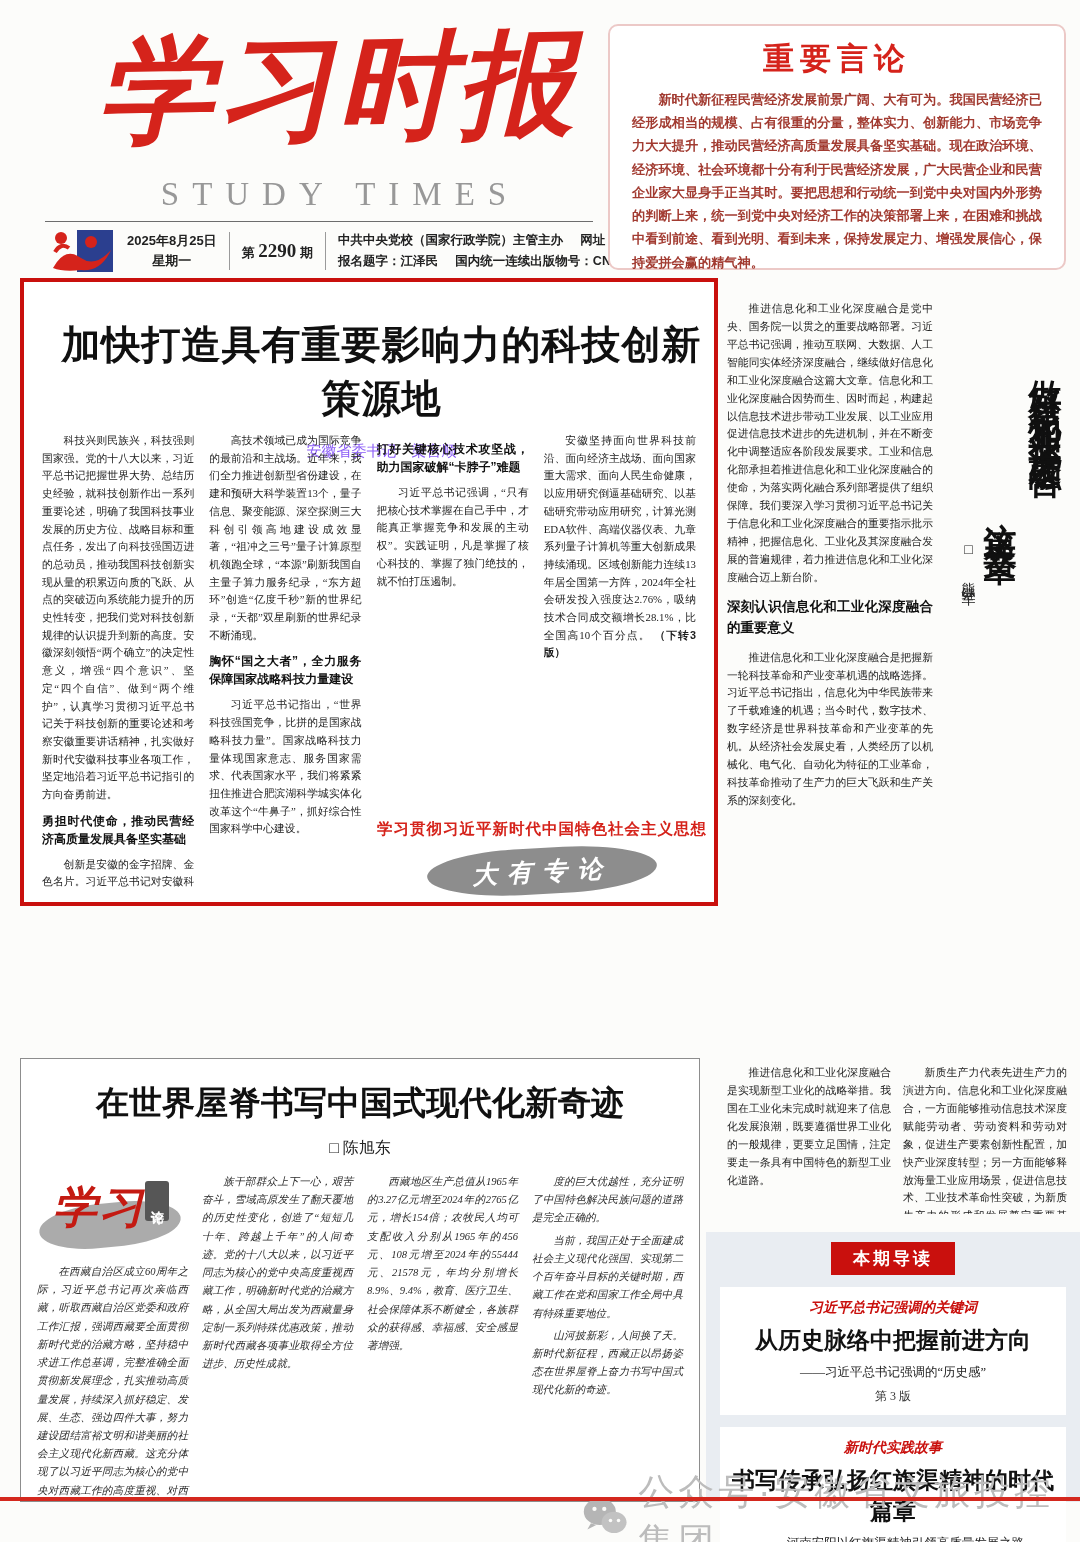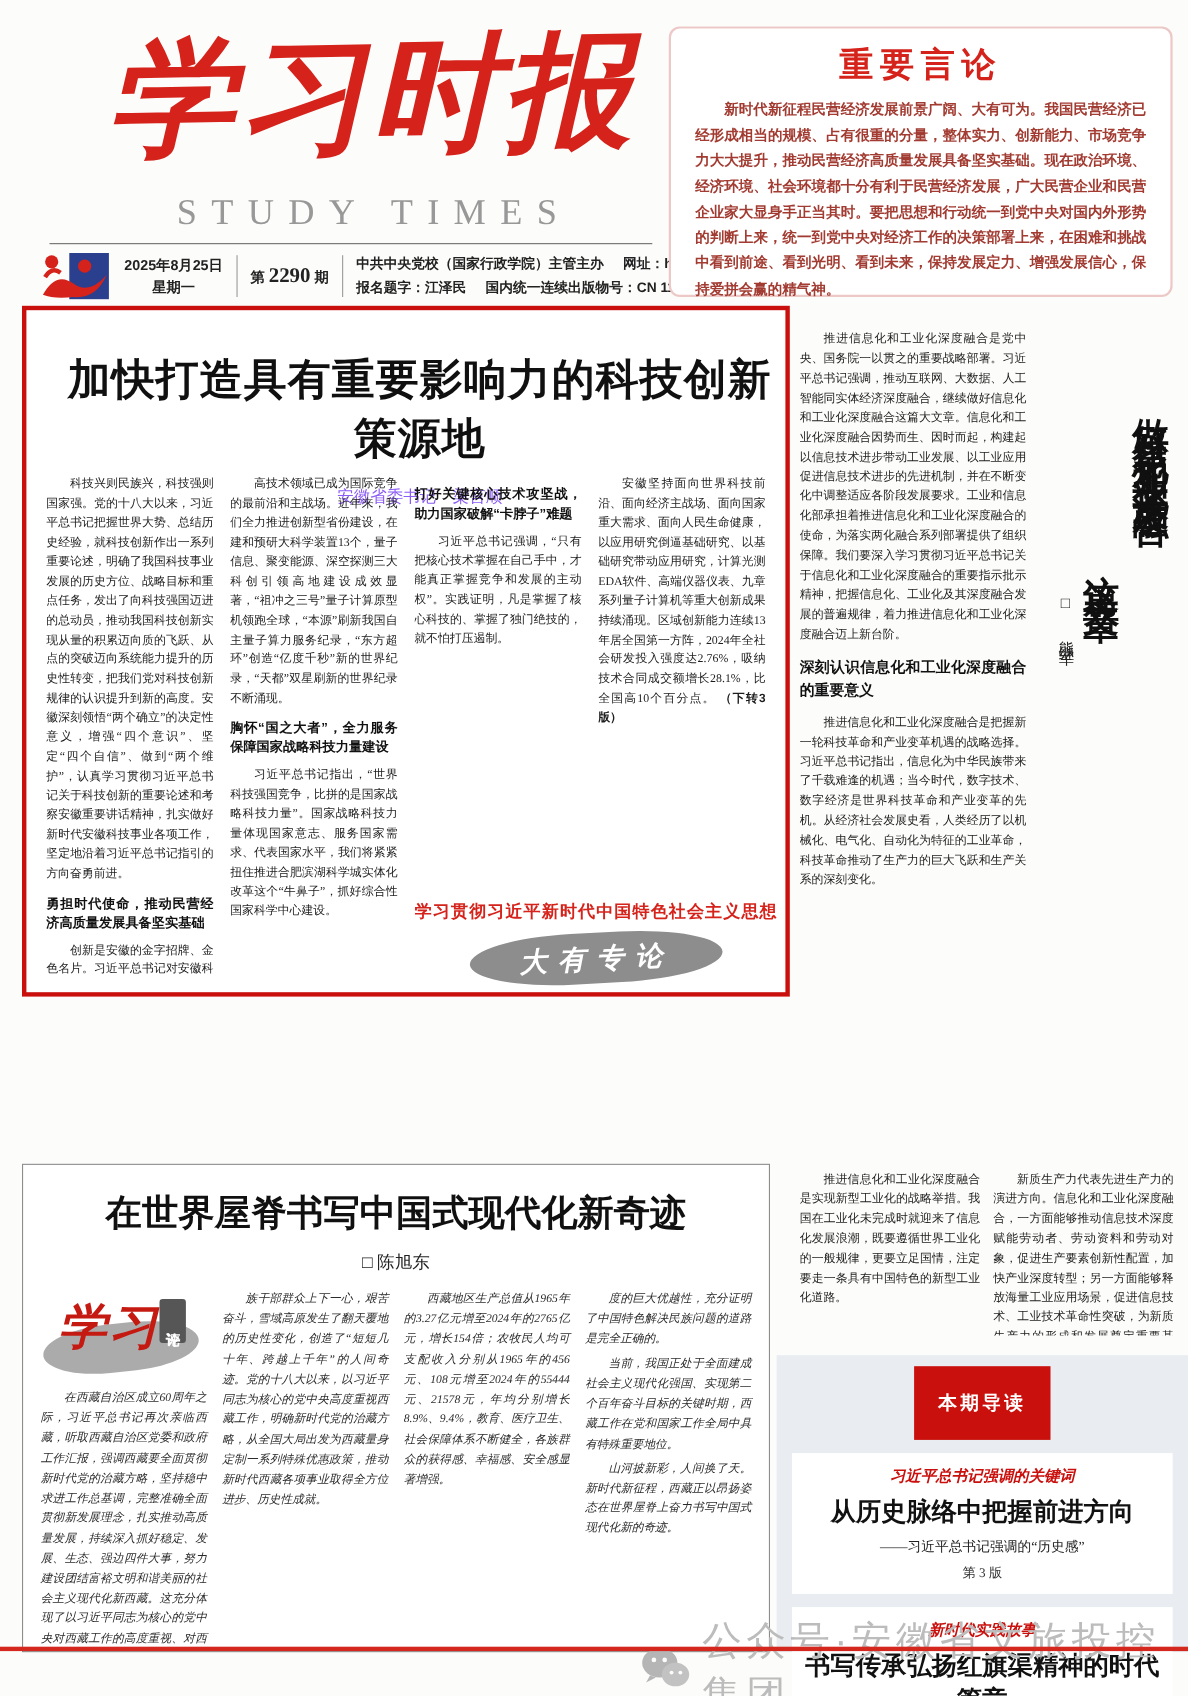--- a/index.html
+++ b/index.html
@@ -6,21 +6,21 @@
   .page{position:relative;width:1080px;height:1542px;background:#fcfcfa;overflow:hidden;
         font-family:"Liberation Serif","DejaVu Serif",serif;color:#1c1c1c;}
 
   
   .masthead-title{position:absolute;left:92px;top:14px;width:490px;text-align:center;
     font-family:"DejaVu Serif",serif;font-weight:bold;font-size:116px;line-height:1.25;
     color:#d5231b;letter-spacing:4px;transform:rotate(-1deg);font-style:italic;}
   .masthead-sub{position:absolute;left:110px;top:176px;width:460px;text-align:center;
     color:#989898;font-size:33px;letter-spacing:13px;}
   .header-rule{position:absolute;left:45px;top:221px;width:548px;height:1px;background:#6d6d6d;}
-  .dateline{position:absolute;left:37px;top:226px;width:1022px;height:50px;display:flex;
+  .dateline{position:absolute;left:51px;top:226px;width:1022px;height:50px;display:flex;
     align-items:center;gap:12px;font-family:"Liberation Sans",sans-serif;}
   .brand-logo{width:64px;height:46px;flex:0 0 auto;}
   .date-block{text-align:center;font-size:13px;font-weight:bold;line-height:1.55;color:#222;}
   .vsep{width:1px;height:38px;background:#9a9a9a;flex:0 0 auto;}
   .issue-block{font-size:13px;font-weight:bold;color:#222;white-space:nowrap;}
   .issue-no{font-size:19px;font-family:"Liberation Serif",serif;}
   .pub-block{font-size:12.5px;font-weight:bold;color:#222;line-height:1.7;white-space:nowrap;}
   .pub-block span{margin-right:14px;}
 
   
@@ -81,21 +81,21 @@
   .logo-main{position:absolute;left:16px;top:-4px;font-size:44px;font-weight:bold;font-style:italic;
     color:#c41a12;letter-spacing:2px;font-family:"DejaVu Serif",serif;}
   .logo-seal{position:absolute;right:18px;top:8px;width:24px;height:40px;background:#565656;
     border-radius:3px;color:#fff;writing-mode:vertical-rl;text-align:center;font-size:13px;
     font-weight:bold;line-height:24px;font-style:normal;}
 
   
   .digest{position:absolute;left:706px;top:1232px;width:374px;height:270px;background:#e9edf2;
     box-sizing:border-box;padding-top:10px;}
   .digest-badge{width:124px;margin:0 auto;background:#c9100d;color:#fff;text-align:center;
-    font-size:17px;font-weight:bold;letter-spacing:3px;padding:22px 0;
+    font-size:17px;font-weight:bold;letter-spacing:3px;padding:5px 0;
     font-family:"Liberation Sans",sans-serif;}
   .digest-card{background:#fff;margin:12px 14px;padding:12px 1px 10px;text-align:center;}
   .d-kicker{color:#c9100d;font-size:14px;font-weight:bold;font-style:italic;}
   .d-title{font-size:23px;font-weight:bold;margin-top:8px;color:#111;}
   .d-sub{font-size:12.5px;margin-top:8px;color:#222;}
   .d-page{font-size:12px;margin-top:7px;color:#333;}
 
   
   .watermark{position:absolute;left:582px;top:1468px;display:flex;align-items:center;gap:10px;z-index:6;}
   .wm-text{color:#bcbcbc;font-size:36px;letter-spacing:4px;font-family:"Liberation Sans",sans-serif;}

